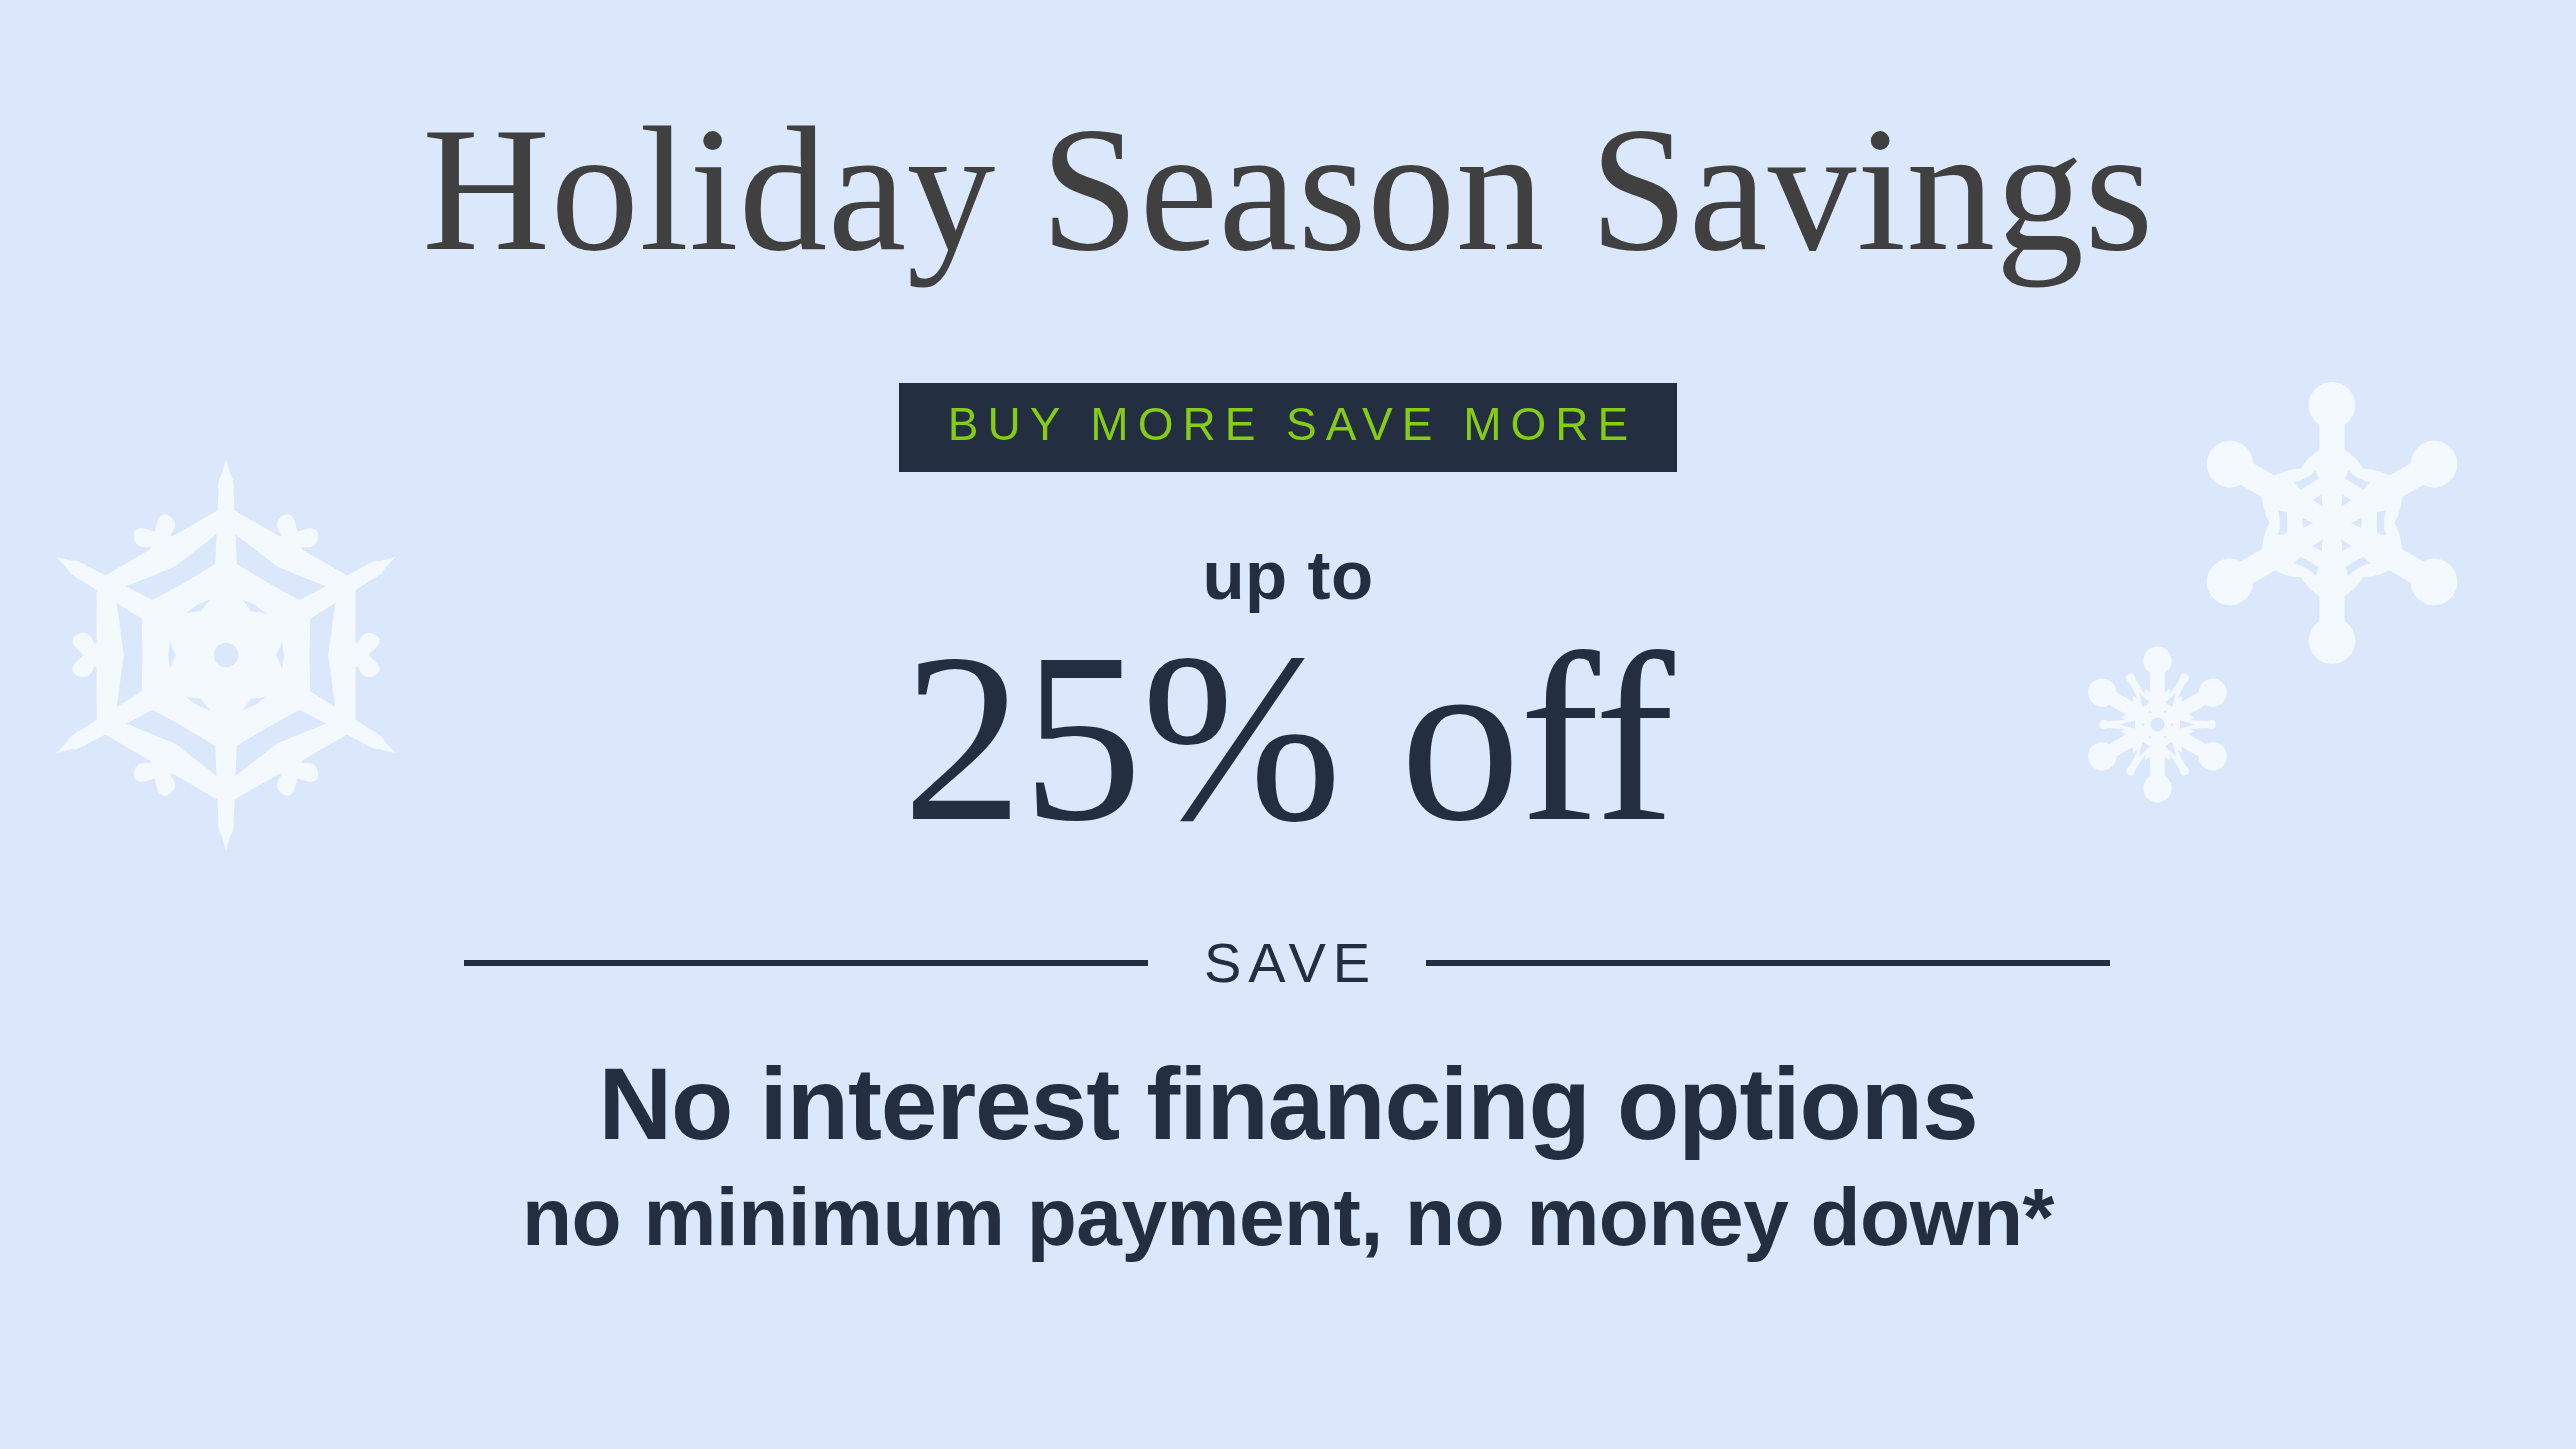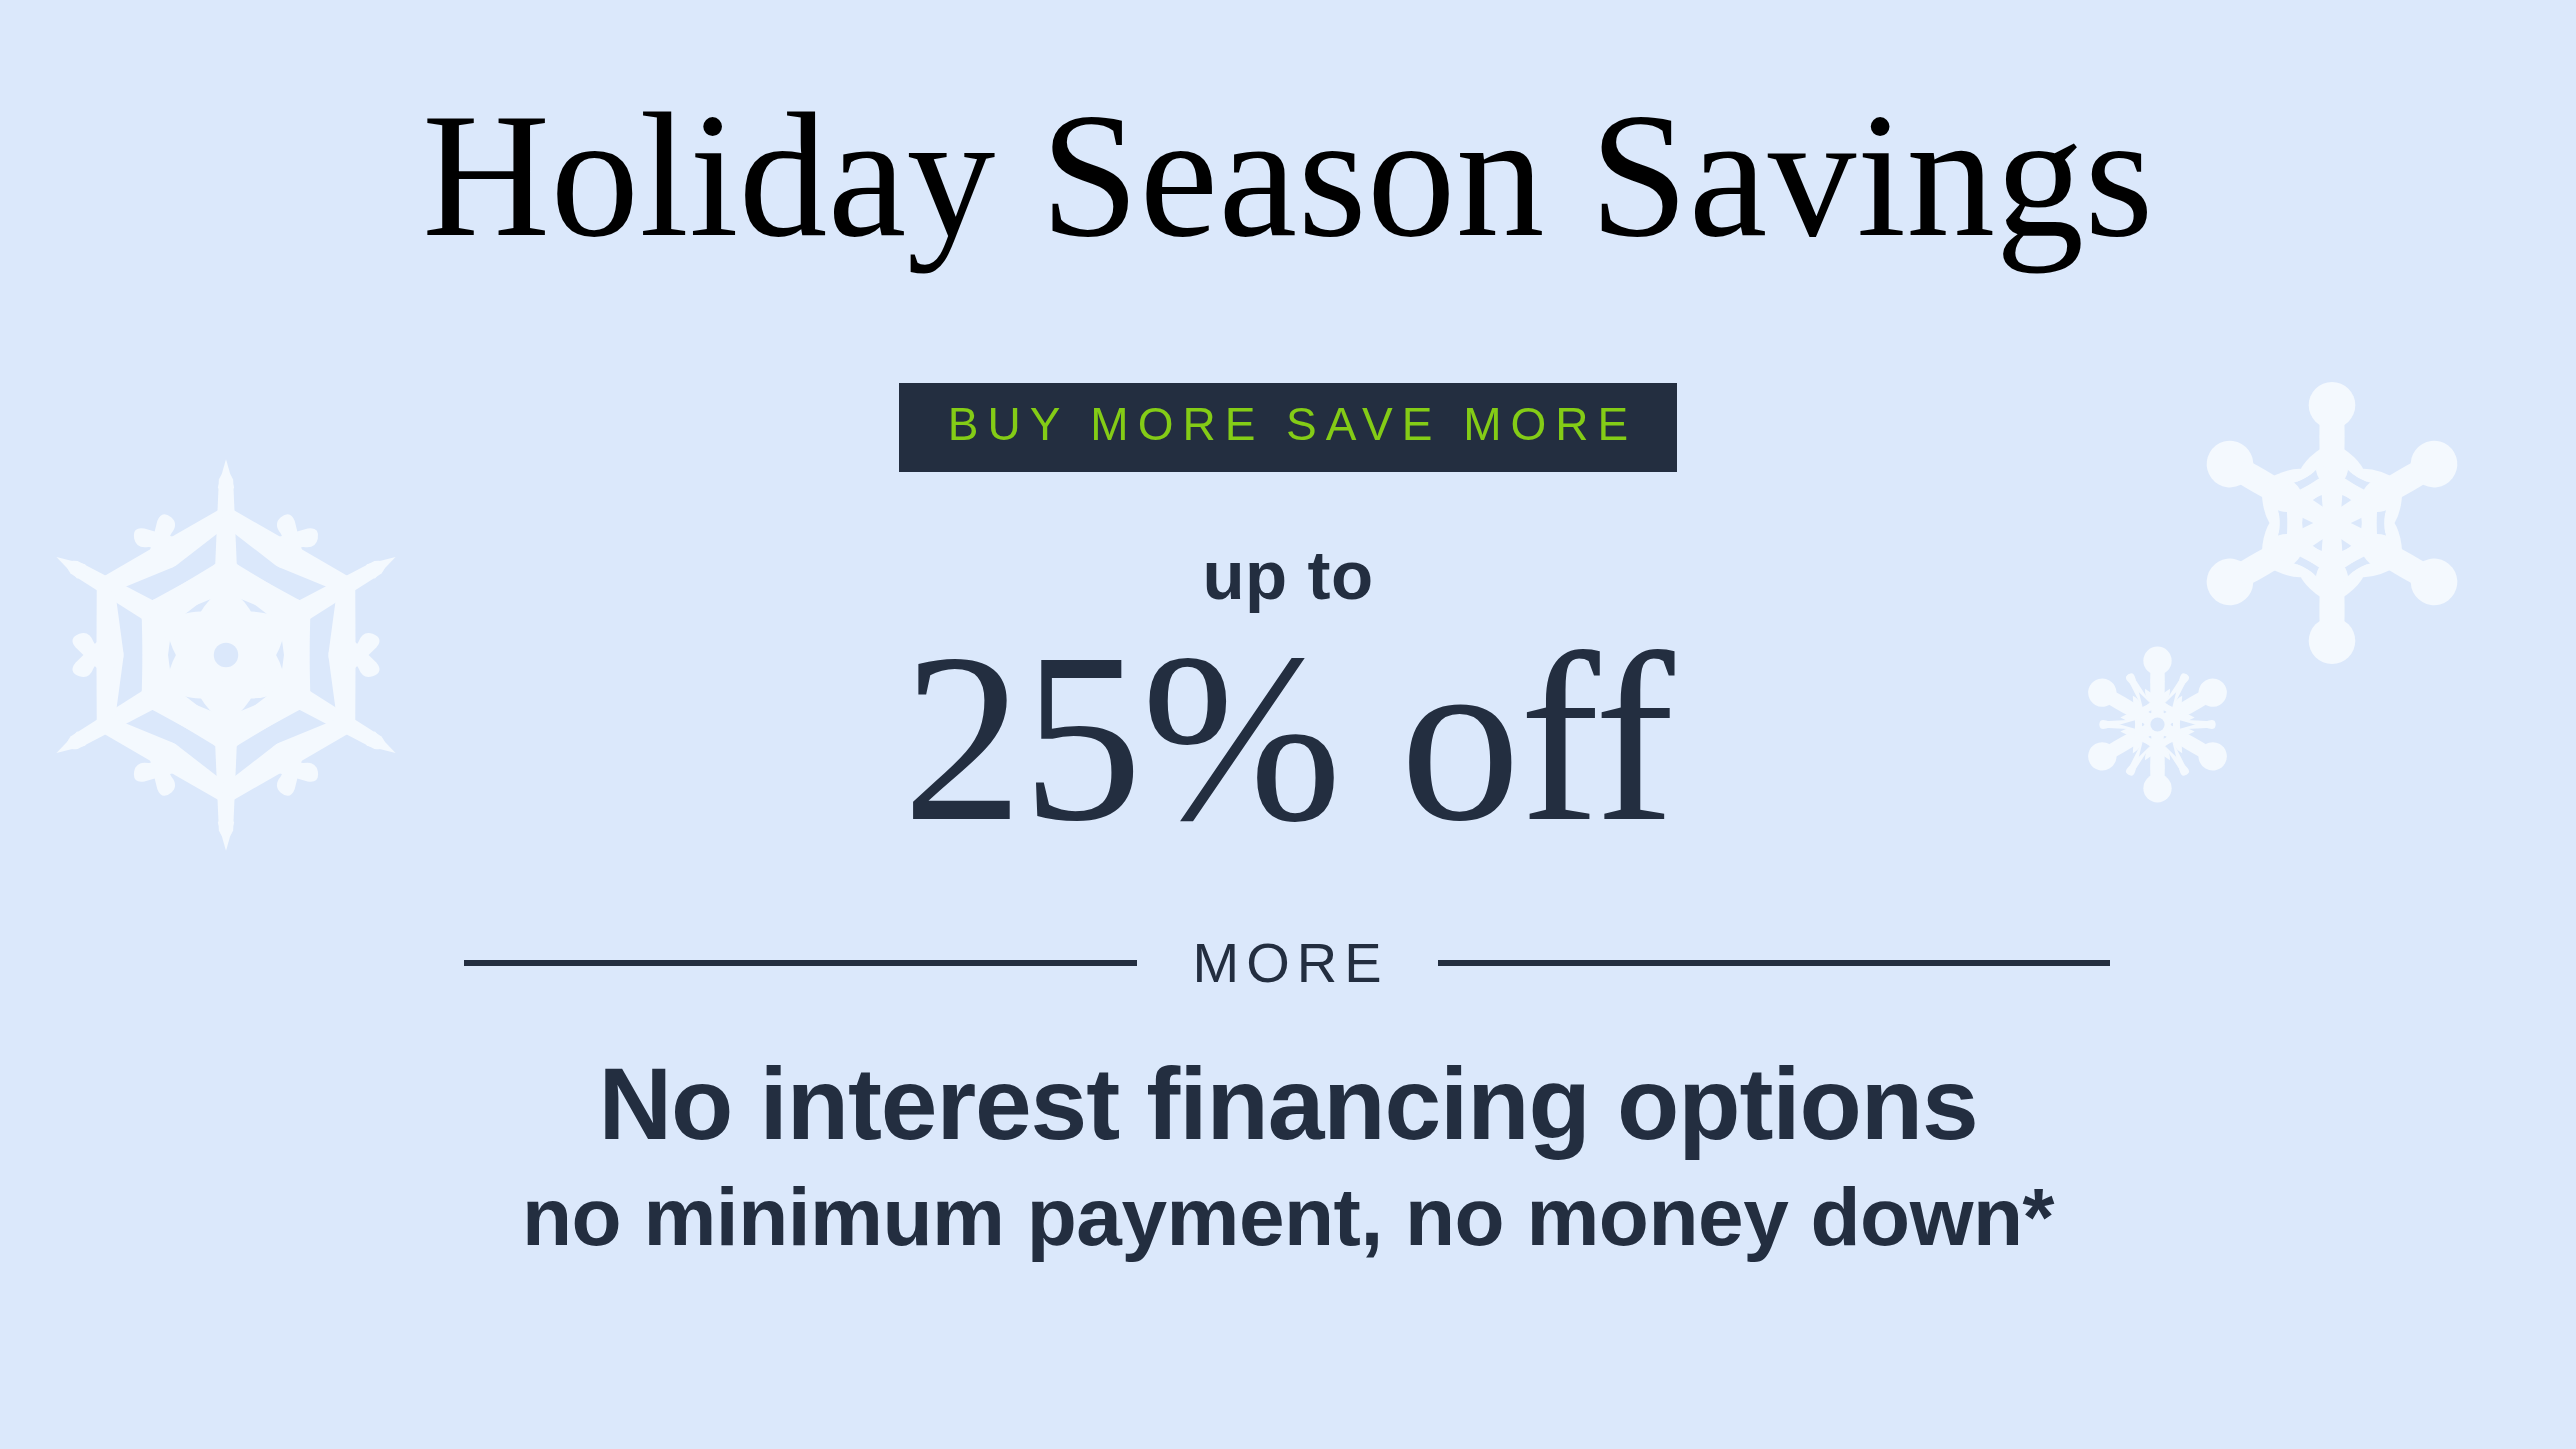--- a/index.html
+++ b/index.html
@@ -44,25 +44,25 @@
   .center-row {
     position: absolute;
     left: 0;
     width: 2576px;
     text-align: center;
     white-space: nowrap;
   }
 
   
   #headline {
-    top: 87px;
+    top: 101px;
     font-family: "Liberation Serif", "DejaVu Serif", serif;
     font-size: 177px;
     line-height: 1;
-    color: #000000;
+    color: #404040;
     letter-spacing: 0.5px;
   }
 
   
   #badge-row { top: 383px; }
   #badge {
     display: inline-block;
     background: #232e40;
     color: #84cc16;
     padding: 18px 40px 25px 40px;
@@ -243,21 +243,21 @@
     <div class="center-row" id="badge-row">
       <span id="badge">BUY MORE SAVE MORE</span>
     </div>
 
     <div class="center-row" id="up-to">up to</div>
 
     <div class="center-row" id="percent-off">25% off</div>
 
     <div id="plus-divider">
       <span class="divider-rule"></span>
-      <span id="plus-label">MORE</span>
+      <span id="plus-label">SAVE</span>
       <span class="divider-rule"></span>
     </div>
 
     <div class="center-row" id="financing-headline">No interest financing options</div>
 
     <div class="center-row" id="financing-sub">no minimum payment, no money down*</div>
 
 
   </div>
 </div>

